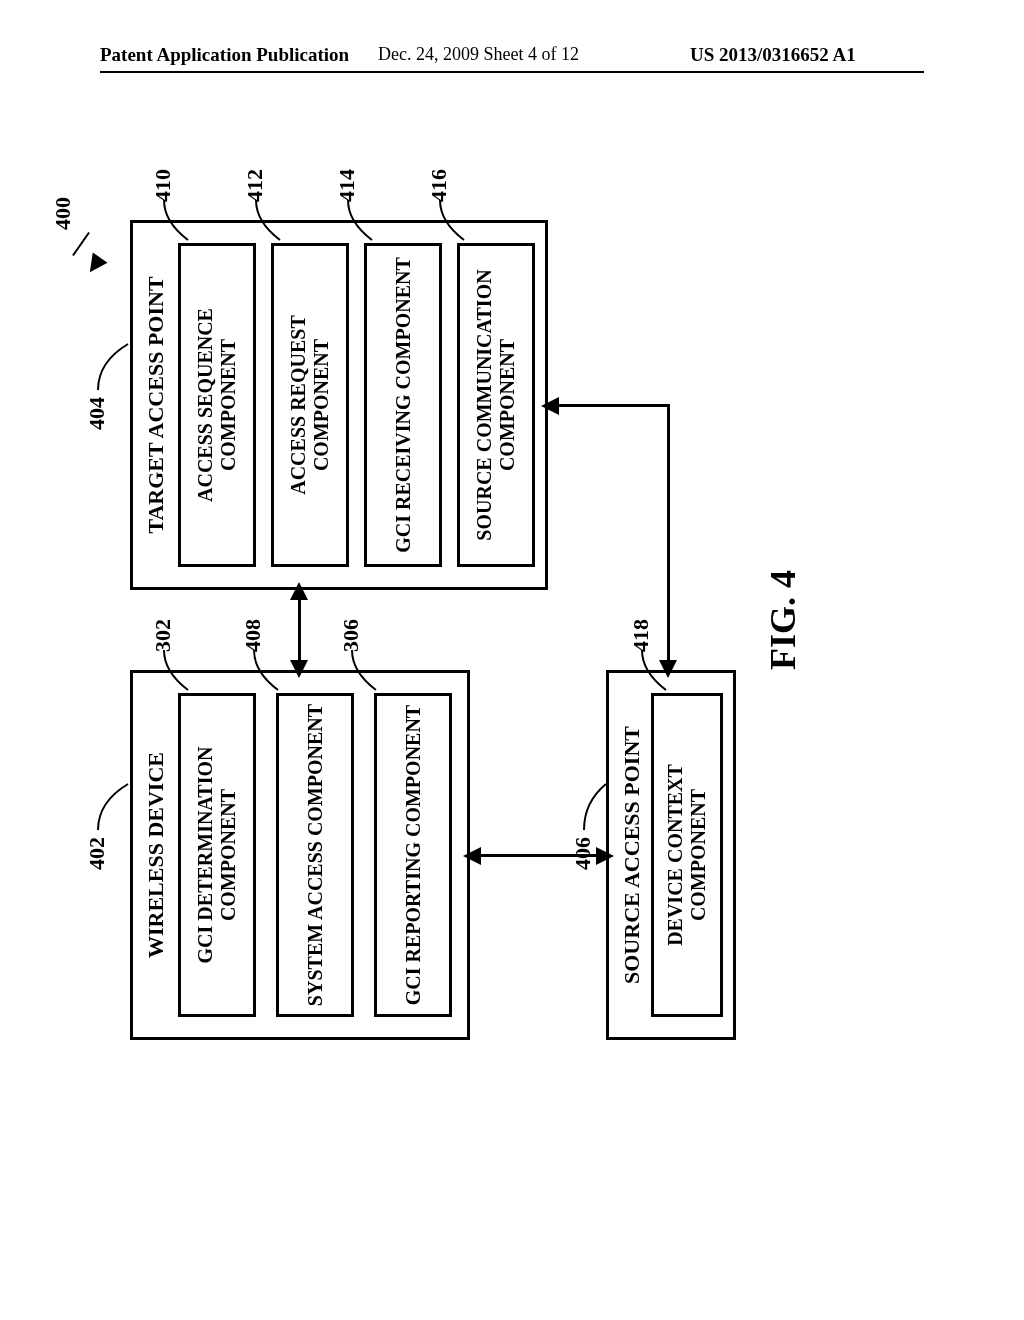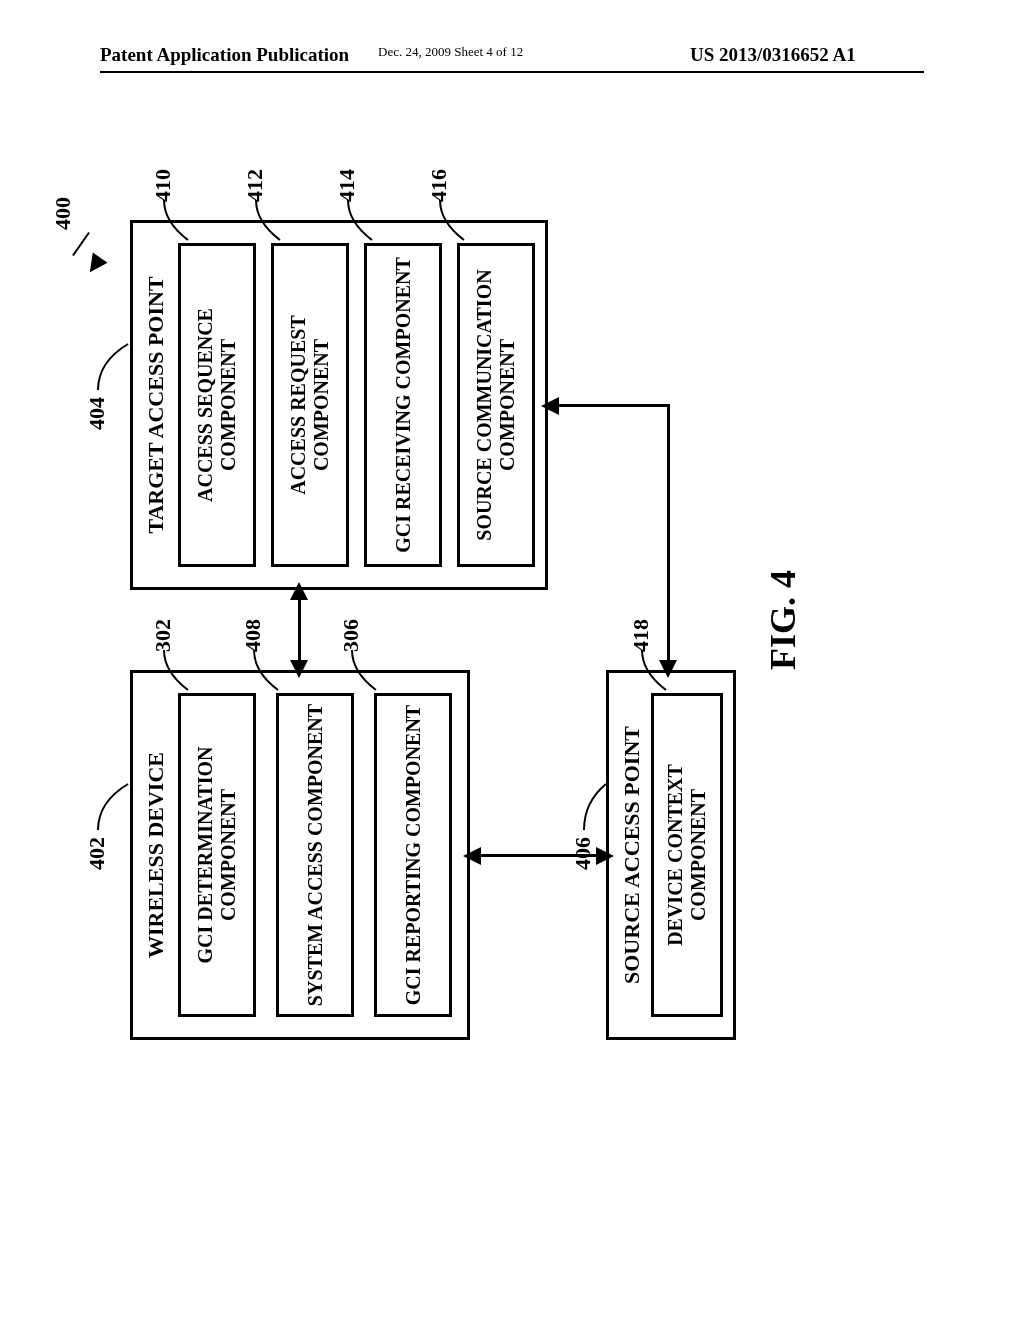--- a/index.html
+++ b/index.html
@@ -1,21 +1,21 @@
 <!DOCTYPE html>
 <html><head>
 <meta charset="utf-8">
 <style>
   * { box-sizing: border-box; margin: 0; padding: 0; }
   html, body { width: 1024px; height: 1320px; background: #fff; font-family: "Times New Roman", Times, serif; }
   .page { position: relative; width: 900px; height: 1320px; border-radius: 28px; }
   .header { position: absolute; top: 44px; left: 0; width: 1024px; }
   .header-line { position: absolute; top: 27px; left: 100px; width: 824px; height: 0; border-top: 2.3px solid #000; }
   .hdr-left { position: absolute; left: 100px; top: 0; font-size: 19px; font-weight: bold; }
-  .hdr-mid { position: absolute; left: 378px; top: 0; font-size: 13px; }
+  .hdr-mid { position: absolute; left: 378px; top: 0; font-size: 18px; }
   .hdr-right { position: absolute; left: 690px; top: 0; font-size: 19px; font-weight: bold; }
 
   .diagram { position: absolute; left: 50%; top: 620px; transform: translate(-50%,-50%) rotate(-90deg); width: 900px; height: 720px; }
   .diagram * { font-family: "Times New Roman", Times, serif; }
 
   .box { position: absolute; border: 3px solid #000; background: #fff; }
   .outer-title { position: absolute; left: 0; width: 100%; text-align: center; font-weight: bold; font-size: 22px; top: 10px; }
   .inner { position: absolute; border: 3px solid #000; background: #fff; display: flex; align-items: center; justify-content: center; text-align: center; font-weight: bold; font-size: 20px; line-height: 1.15; padding: 0 6px; }
 
   

